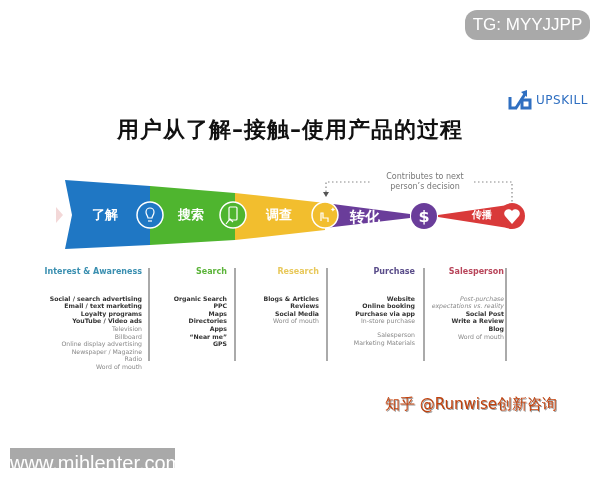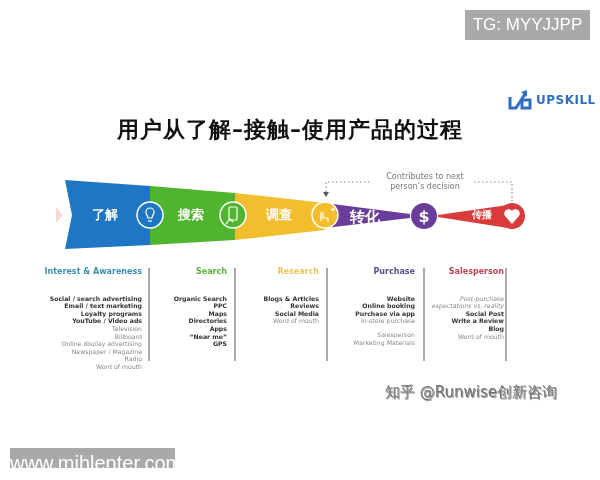--- a/index.html
+++ b/index.html
@@ -1,38 +1,38 @@
 <!DOCTYPE html>
 <html><head>
 <meta charset="utf-8">
 <style>
   html, body { margin:0; padding:0; }
   body { width:600px; height:480px; background:#ffffff; position:relative; overflow:hidden;
          font-family:"DejaVu Sans", sans-serif; }
   .abs { position:absolute; }
   .wm-tg { left:465px; top:10px; width:125px; height:30px; background:#a9a9a9; color:#fff;
-           font-family:"Liberation Sans", sans-serif; font-size:17px; line-height:30px; text-align:center; }
+           font-family:"Liberation Sans", sans-serif; font-size:17px; line-height:30px; text-align:center;border-radius:12px; }
   .wm-url { left:10px; top:448px; width:165px; height:20px; background:#a9a9a9; color:#fff;
             font-family:"Liberation Sans", sans-serif; font-size:20px; line-height:30px; text-align:center; }
   .title { left:100px; top:115px; width:380px; text-align:center; font-size:22px; font-weight:bold;
            color:#111; letter-spacing:1px; font-family:"DejaVu Sans", sans-serif; }
   .logo { left:508px; top:88px; height:24px; display:flex; align-items:center; gap:2px; }
-  .logo-text { font-family:"DejaVu Sans", sans-serif; font-weight:bold; font-size:12px; color:#2f6fc1; letter-spacing:0.5px; }
+  .logo-text { font-family:"DejaVu Sans", sans-serif; font-weight:normal; font-size:12px; color:#2f6fc1; letter-spacing:0.5px; }
   svg.funnel { left:0; top:165px; }
   .stage-label { color:#fff; font-size:13px; font-weight:bold; font-family:Liberation Sans, sans-serif; }
   .note { left:365px; top:172px; width:120px; font-size:8px; color:#777; text-align:center;
           font-family:"DejaVu Sans", sans-serif; line-height:10px; }
   .col { top:268px; text-align:right; font-family:"DejaVu Sans", sans-serif; font-size:6.2px; line-height:7.6px; }
   .col .hd { font-size:8px; font-weight:bold; margin-bottom:19px; }
   .col .b { color:#333; font-weight:bold; }
   .col .n { color:#888; }
   .col .i { color:#888; font-style:italic; }
   .col .gap { height:6px; }
   .divider { width:1.5px; background:#aaa; top:268px; height:93px; }
-  .zhihu { left:385px; top:383px; font-size:15px; color:#737373; font-family:"DejaVu Sans", sans-serif;
+  .zhihu { left:385px; top:395px; font-size:15px; color:#c2410c; font-family:"DejaVu Sans", sans-serif;
            text-shadow:1px 1px 0 #999;text-align:right; }
 </style>
 </head>
 <body>
 
 <div class="abs wm-tg">TG: MYYJJPP</div>
 
 <div class="abs logo">
   <svg width="26" height="22" viewBox="0 0 26 22">
     <path d="M2 8 L2 19 L9 19" stroke="#2f6fc1" stroke-width="3" fill="none"></path>

